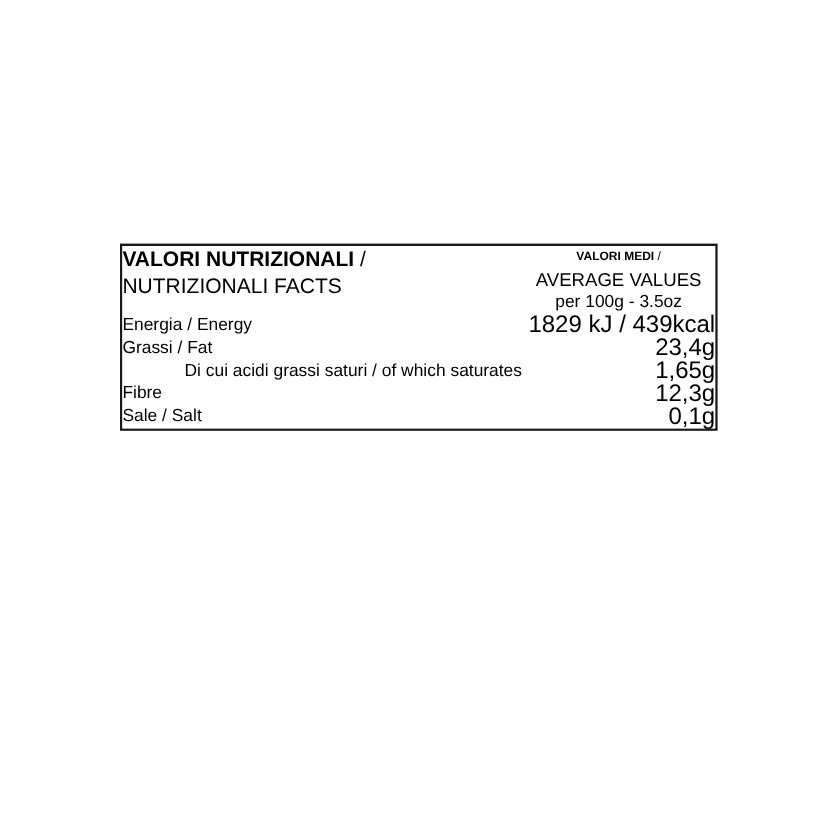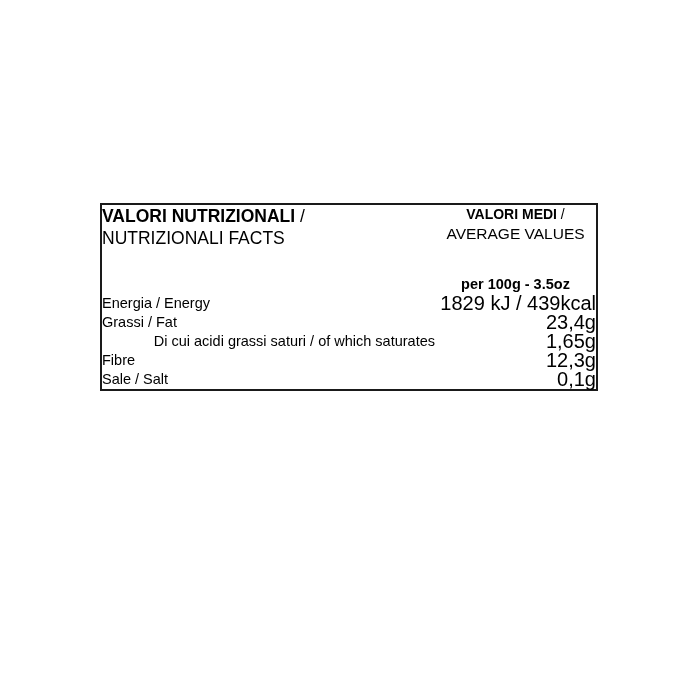--- a/index.html
+++ b/index.html
@@ -75,37 +75,36 @@
     white-space: nowrap;
   }
   .hdr-line2 {
     font-size: 17.5px;
     line-height: 22px;
     font-weight: normal;
     white-space: nowrap;
   }
 
   .hv-line1 {
-    font-size: 14px;
+    font-size: 10px;
     line-height: 19px;
     font-weight: bold;
     white-space: nowrap;
   }
   .hv-line2 {
     font-size: 15.5px;
     line-height: 19px;
     font-weight: normal;
     white-space: nowrap;
   }
   .hv-line3 {
     font-size: 14.5px;
     line-height: 19px;
-    font-weight: bold;
-    white-space: nowrap;
-    margin-top: 32px;
+    font-weight: normal;
+    white-space: nowrap;
   }
 
   
   .row-label {
     border-right: 2px solid #1a1a1a;
     border-top: 1px solid #1a1a1a;
     padding: 3px 6px 3px 6px;
     font-size: 14.5px;
     line-height: 19px;
   }

